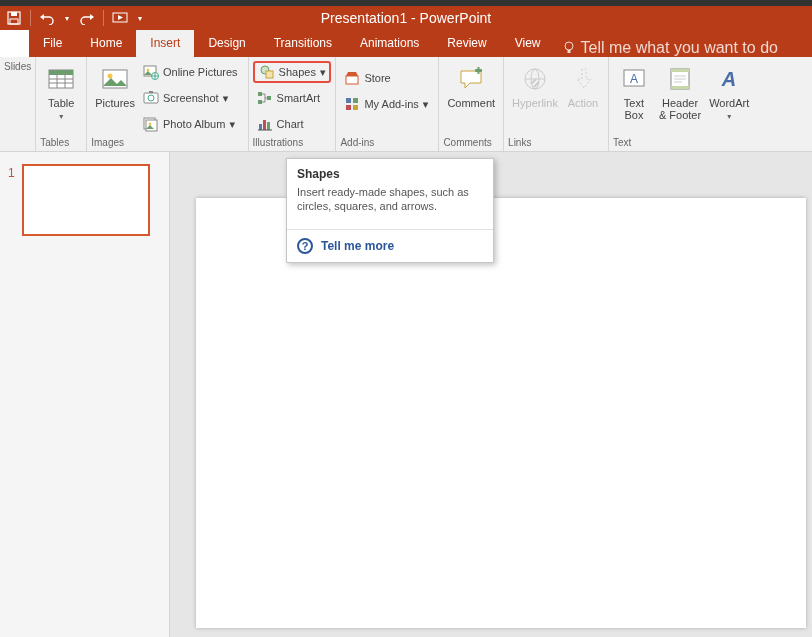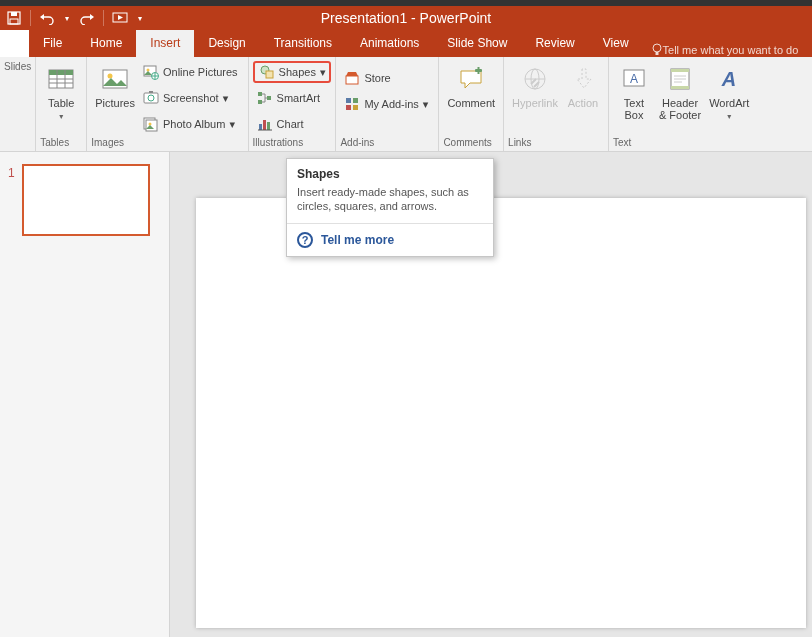--- a/index.html
+++ b/index.html
@@ -5,21 +5,21 @@
 * { margin:0; padding:0; box-sizing:border-box; font-family:"Segoe UI",Tahoma,sans-serif; }
 html,body { width:812px; height:637px; overflow:hidden; background:#fff; }
 .top-black { height:6px; background:#333; }
 .qat { height:24px; background:#b93c19; display:flex; align-items:center; color:#fff; position:relative; }
 .qat-item { width:28px; height:24px; display:flex; align-items:center; justify-content:center; cursor:pointer; }
 .qat-sep { width:1px; height:16px; background:rgba(255,255,255,0.3); margin:0 2px; }
 .title-text { position:absolute; left:50%; transform:translateX(-50%); font-size:14px; color:#fff; }
 .tabs-row { height:27px; background:#b93c19; display:flex; align-items:flex-end; color:#fff; font-size:12px;margin-left:29px; }
 .tab { padding:0 14px; height:27px; line-height:27px; cursor:pointer; }
 .tab.active { background:#f1f1f1; color:#b93c19; }
-.tell-me { display:flex; align-items:center; padding:0 8px; color:rgba(255,255,255,0.8); font-size:11px; overflow:hidden; white-space:nowrap; }
+.tell-me { display:flex; align-items:center; gap:6px; padding:0 8px; color:rgba(255,255,255,0.8); font-size:16px; overflow:hidden; white-space:nowrap; }
 .ribbon { height:95px; background:#f1f1f1; border-bottom:1px solid #d4d4d4; display:flex; }
 .ribbon-group { display:flex; flex-direction:column; border-right:1px solid #d6d6d6; padding:2px 4px 0 4px; }
 .group-body { flex:1; display:flex; align-items:flex-start; }
 .group-label { font-size:10px; color:#666; padding:2px 0 3px 0; }
 .big-btn { display:flex; flex-direction:column; align-items:center; justify-content:flex-start; padding:4px 4px 0 4px; font-size:11px; color:#444; cursor:pointer; min-width:42px; }
 .big-btn .ic { width:32px; height:32px; display:flex; align-items:center; justify-content:center; margin-bottom:2px; }
 .big-btn .lbl { line-height:12px; text-align:center; }
 .big-btn .caret { font-size:8px; color:#666; }
 .col-stack { display:flex; flex-direction:column; gap:4px; padding-top:2px; }
 .small-btn { display:flex; align-items:center; height:22px; padding:0 6px 0 4px; font-size:11px; color:#444; cursor:pointer; gap:4px; white-space:nowrap; }
@@ -28,21 +28,21 @@
 .big-btn.disabled, .big-btn.disabled .lbl { color:#bbb; }
 .workspace { display:flex; height:calc(637px - 6px - 24px - 27px - 95px); background:#e6e6e6; }
 .thumb-pane { width:170px; background:#f5f5f5; border-right:1px solid #d4d4d4; padding:12px 8px; }
 .thumb-wrap { display:flex; gap:6px; }
 .thumb-num { font-size:12px; color:#c0504d; width:8px; padding-top:2px; }
 .thumb { width:128px; height:72px; background:#fff; border:2px solid #d45a2e; }
 .slide-area { flex:1; position:relative; background:#e6e6e6; overflow:hidden; }
 .slide-canvas { position:absolute; left:26px; top:46px; width:610px; height:430px; background:#fff; box-shadow:0 0 4px rgba(0,0,0,0.25); }
 .tooltip { position:absolute; left:116px; top:6px; width:208px; background:#fff; border:1px solid #c6c6c6; box-shadow:2px 2px 6px rgba(0,0,0,0.25); font-size:12px; }
 .tooltip-head { font-weight:bold; padding:8px 10px 4px 10px; color:#333; }
-.tooltip-body { padding:0 10px 10px 10px; color:#555; font-size:11px; line-height:14px; border-bottom:1px solid #e0e0e0; }
+.tooltip-body { padding:0 10px 16px 10px; color:#555; font-size:11px; line-height:14px; border-bottom:1px solid #e0e0e0; }
 .tooltip-foot { display:flex; align-items:center; gap:8px; padding:8px 10px; color:#2b579a; cursor:pointer; }
 .tooltip-foot .q { width:16px; height:16px; border:2px solid #2b579a; border-radius:50%; display:flex; align-items:center; justify-content:center; font-weight:bold; font-size:11px; }
 svg { display:block; }
 </style>
 </head>
 <body>
 
 <div class="top-black"></div>
 
 <div class="qat">
@@ -82,21 +82,20 @@
   <div class="title-text">Presentation1 - PowerPoint</div>
 </div>
 
 <div class="tabs-row">
   <div class="tab">File</div>
   <div class="tab">Home</div>
   <div class="tab active">Insert</div>
   <div class="tab">Design</div>
   <div class="tab">Transitions</div>
   <div class="tab">Animations</div>
-  <div class="tab">Slide Show</div>
   <div class="tab">Review</div>
   <div class="tab">View</div>
   <div class="tell-me">
     <svg width="12" height="14" viewBox="0 0 12 14">
         <circle cx="6" cy="5" r="4" fill="none" stroke="rgba(255,255,255,0.8)"></circle>
         <rect x="4.5" y="9" width="3" height="3" fill="rgba(255,255,255,0.8)"></rect>
       </svg>
     <span>Tell me what you want to do</span>
   </div>
 </div>

